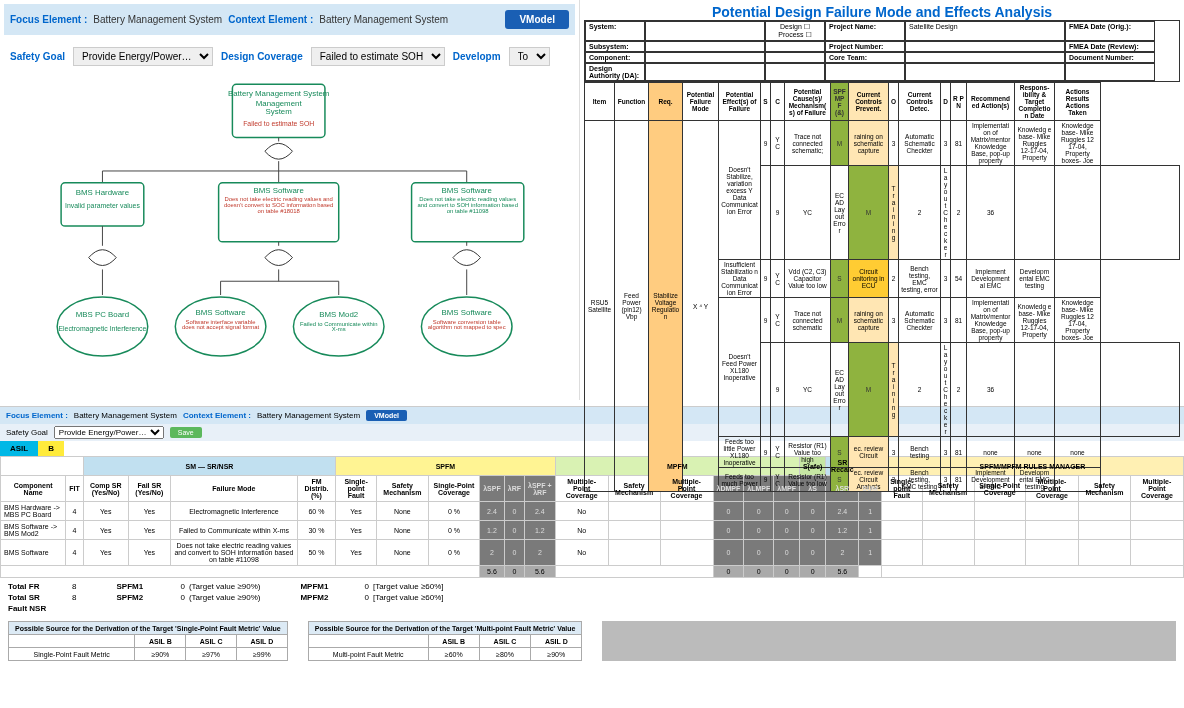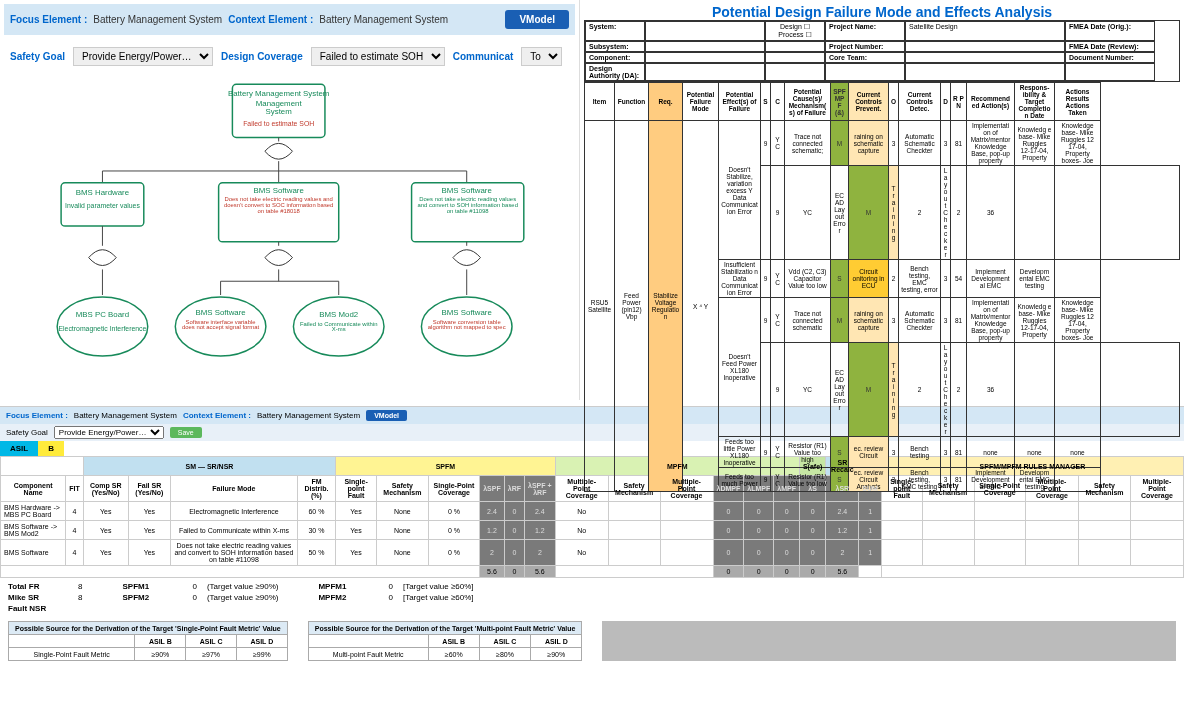--- a/index.html
+++ b/index.html
@@ -48,21 +48,21 @@
 .metric-table .hdr-spfm { background: #fff493; }
 .metric-table .hdr-mpfm { background: #d9f2b3; }
 .metric-table .hdr-safe { background: #c6e6a3; }
 .metric-table .hdr-rules { background: #fff0b3; }
 .metric-table .darkcell { background: #7a7a7a; color: #ddd; }
 .metric-table .graycell { background: #aaa; }
 .metric-table .comp-name { text-align: left; }
 
 .totals { display: flex; gap: 40px; padding: 4px 8px; font-size: 8px; }
 .totals .col { display: flex; flex-direction: column; gap: 2px; }
-.totals .row { display: flex; gap: 10px; }
+.totals .row { display: flex; gap: 4px; }
 .totals .lbl { font-weight: bold; width: 60px; }
 
 .source-tables { display: flex; gap: 20px; padding: 4px 8px; }
 .src-table { border-collapse: collapse; font-size: 7px; }
 .src-table th, .src-table td { border: 1px solid #aaa; padding: 2px 6px; text-align: center; }
 .src-table .title { background: #dceaf5; font-weight: bold; }
 .src-fill { flex: 1; }
 .src-fill-inner { height: 40px; background: #bbb; }
 </style>
 </head>
@@ -75,21 +75,21 @@
       <span class="val">Battery Management System</span>
       <span class="label">Context Element :</span>
       <span class="val">Battery Management System</span>
       <span class="vmodel-btn">VModel</span>
     </div>
     <div class="sub-bar">
       <span class="lbl">Safety Goal</span>
       <select><option>Provide Energy/Power…</option></select>
       <span class="lbl">Design Coverage</span>
       <select><option>Failed to estimate SOH</option></select>
-      <span class="lbl">Communicat</span>
+      <span class="lbl">Developm</span>
       <select style="min-width:40px"><option>To</option></select>
     </div>
 
     <svg class="tree-svg" viewBox="0 0 580 310">
 
       <rect x="232" y="4" width="94" height="54" rx="4" fill="#fff" stroke="#178a5a" stroke-width="1.5"></rect>
       <text x="279" y="16" text-anchor="middle" font-size="8" fill="#178a5a">Battery Management System</text>
       <text x="279" y="26" text-anchor="middle" font-size="8" fill="#178a5a">Management</text>
         <text x="279" y="34" text-anchor="middle" font-size="8" fill="#178a5a">System</text>
       <text x="279" y="46" text-anchor="middle" font-size="7" fill="#c0392b">Failed to estimate SOH</text>
@@ -495,21 +495,21 @@
     </tfoot>
   </table>
 
   <div class="totals">
     <div class="col">
       <div class="row">
           <span class="lbl">Total FR</span>
           <span>8</span>
         </div>
       <div class="row">
-          <span class="lbl">Mike SR</span>
+          <span class="lbl">Total SR</span>
           <span>8</span>
         </div>
       <div class="row">
           <span class="lbl">Fault NSR</span>
           <span></span>
         </div>
     </div>
     <div class="col">
       <div class="row">
           <span class="lbl">SPFM1</span>

